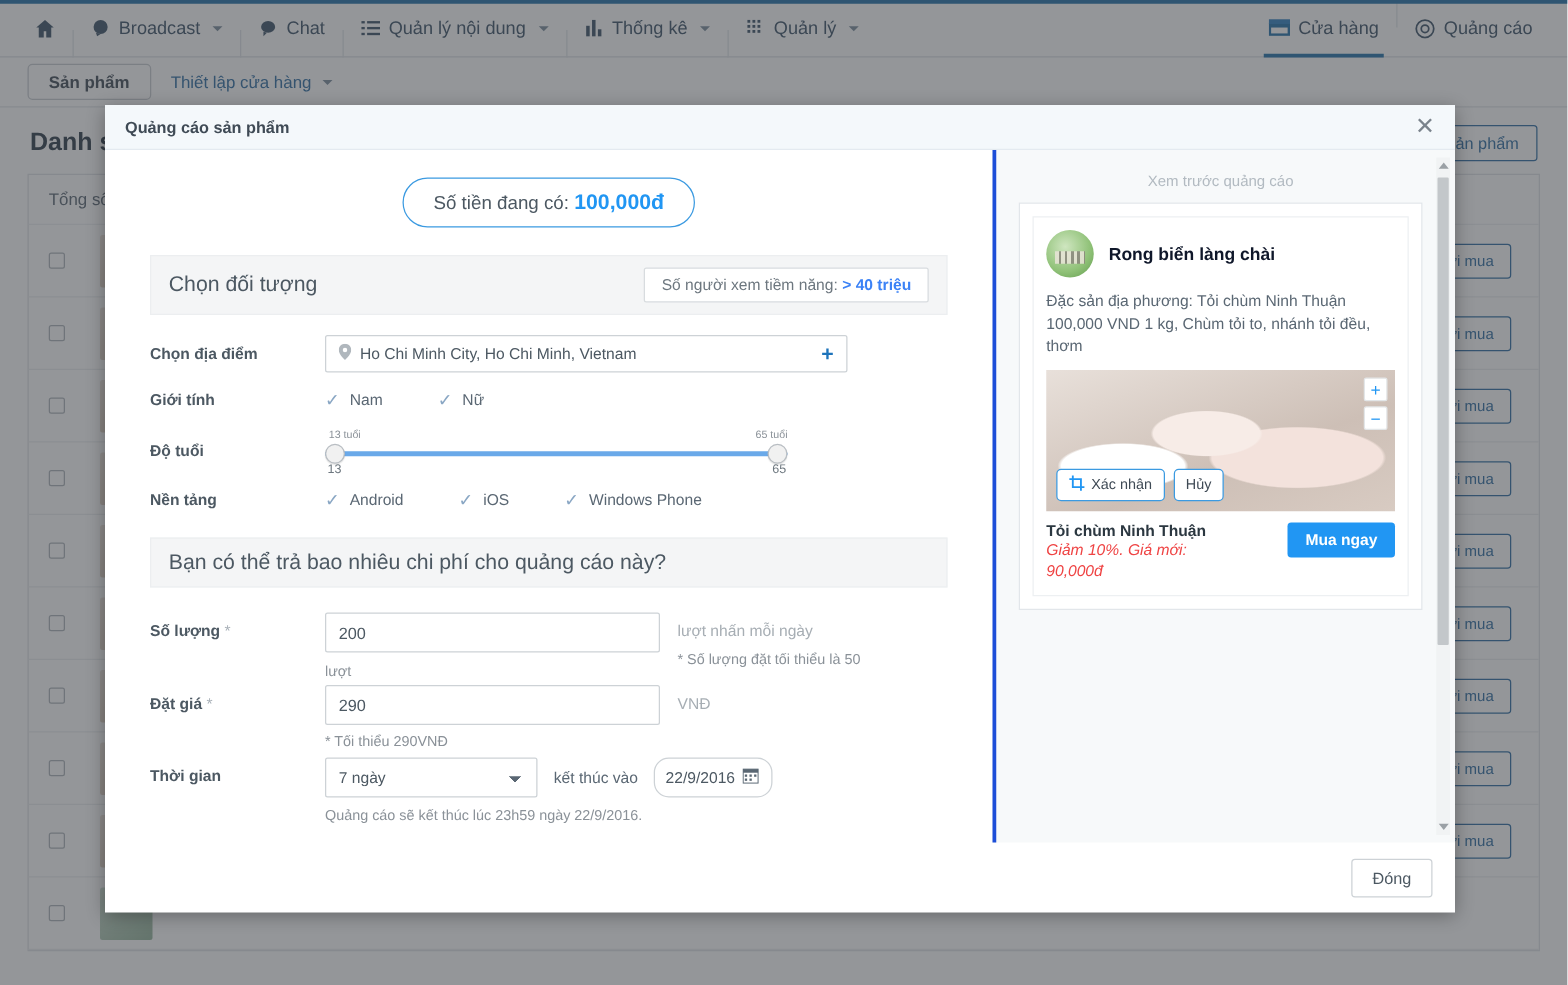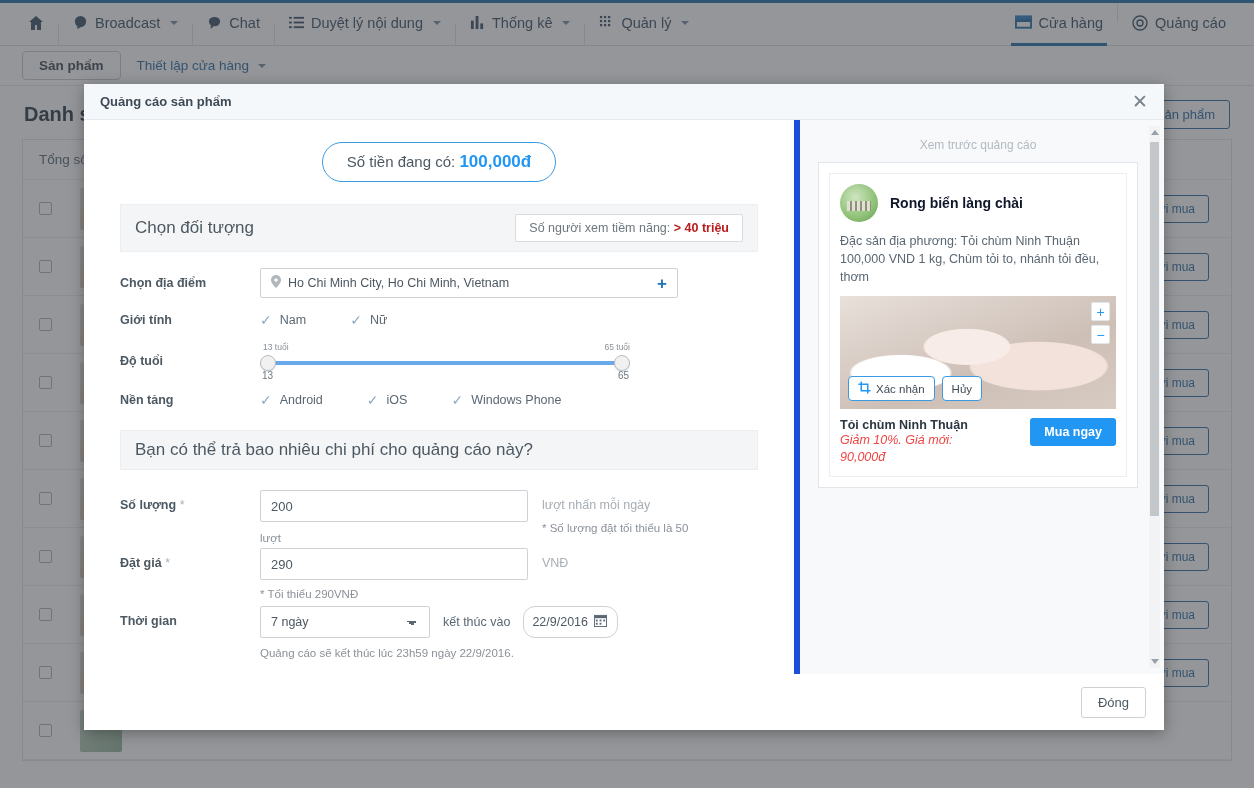--- a/index.html
+++ b/index.html
@@ -85,41 +85,41 @@
   }
   .modal-head {
     height:36px; background:#f4f8fb; border-bottom:1px solid #e4eaf0;
     display:flex; align-items:center; padding:0 16px; flex:none;
   }
   .modal-title { font-size:13px; color:#3f4a55; font-weight:bold; }
   .modal-close { margin-left:auto; font-size:19px; color:#7a838c; line-height:1; cursor:pointer; }
 
   .modal-body { flex:1; display:flex; min-height:0; }
   .col-left { flex:1; padding:22px 36px 0 36px; min-width:0; }
-  .col-right { width:370px; flex:none; background:#f7f9fa; border-left:6px solid #1d4ed8;
+  .col-right { width:370px; flex:none; background:#f7f9fa; border-left:3px solid #1d4ed8;
                position:relative; padding:18px 26px 0 18px; }
 
   
   .bal-wrap{ display:flex; justify-content:center; margin-bottom:22px;}
   .bal-pill{
     border:1px solid #3b9ae1; border-radius:22px; padding:9px 24px;
     font-size:15px; color:#4c5862; background:#fff;
   }
   .bal-amt{ color:#2196f3; font-weight:bold; font-size:17px;}
 
   .sec-head{
     background:#f4f5f6; border:1px solid #eceef0; display:flex; align-items:center;
     padding:9px 14px; margin-bottom:16px;
   }
   .sec-title{ font-size:17px; color:#4c5862; }
   .audience-box{
     margin-left:auto; background:#fff; border:1px solid #d8dcdf; border-radius:2px;
     padding:6px 13px; font-size:12.5px; color:#6d777f;
   }
-  .audience-num{ color:#b91c1c; font-weight:bold; }
+  .audience-num{ color:#3b82f6; font-weight:bold; }
 
   .frow{ display:flex; align-items:center; margin-bottom:14px; }
   .flabel{ width:140px; padding-right:18px; font-size:12.5px;
            color:#4c5862; font-weight:bold; flex:none; }
   .flabel .req{ color:#a9b1b8; font-weight:normal;}
 
   .loc-input{
     flex:1; max-width:418px; height:30px; border:1px solid #cdd2d6; border-radius:2px;
     display:flex; align-items:center; padding:0 10px; background:#fff; font-size:12.5px; color:#4c5862;
   }
@@ -252,21 +252,21 @@
             <g fill="#3b5166">
                 <rect x="0" y="2" width="3" height="2"></rect>
                 <rect x="5" y="2" width="11" height="2"></rect>
             <rect x="0" y="7" width="3" height="2"></rect>
                 <rect x="5" y="7" width="11" height="2"></rect>
             <rect x="0" y="12" width="3" height="2"></rect>
                 <rect x="5" y="12" width="11" height="2"></rect>
               </g>
           </svg>
         </span>
-        <span>Duyệt lý nội dung</span>
+        <span>Quản lý nội dung</span>
         <span class="caret"></span>
       </div>
       <div class="nav-sep"></div>
 
       <div class="nav-item">
         <span class="ico">
           <svg width="15" height="15" viewBox="0 0 16 16">
               <g fill="#3b5166">
             <rect x="1" y="6" width="3" height="9"></rect>
                 <rect x="6" y="1" width="3" height="14"></rect>

